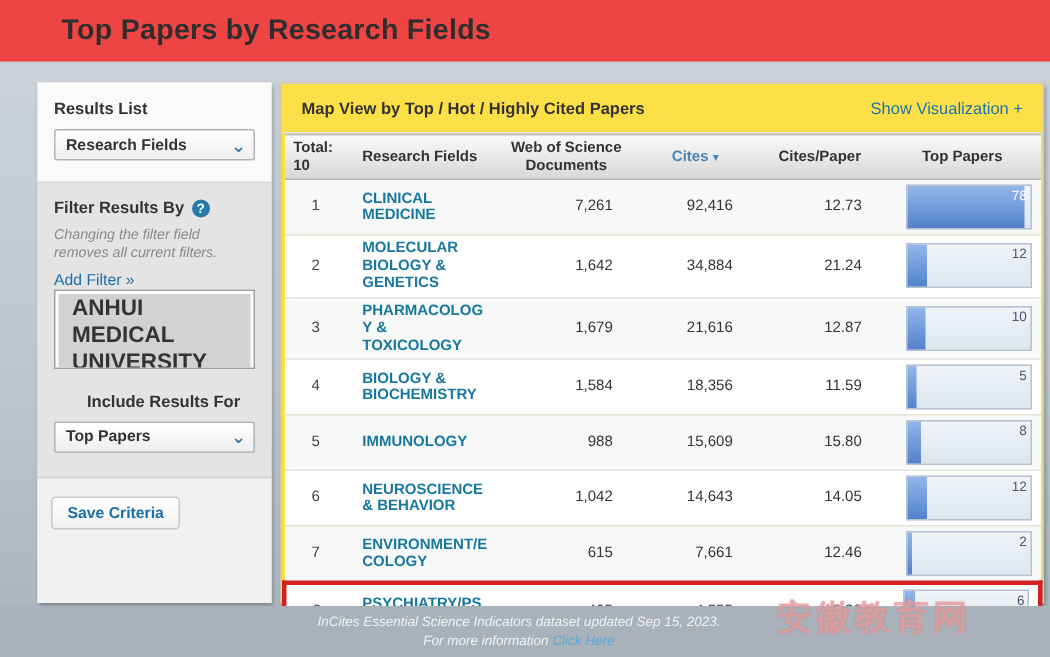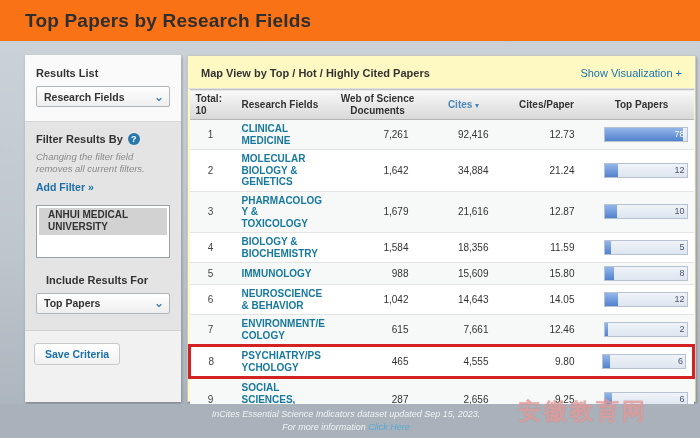--- a/index.html
+++ b/index.html
@@ -4,22 +4,22 @@
 <style>
   * { margin:0; padding:0; box-sizing:border-box; }
   html,body { width:700px; height:438px; overflow:hidden; }
   body {
     font-family:"Liberation Sans","DejaVu Sans",sans-serif;
     background:linear-gradient(#cdd3d9 0%, #bfc7ce 55%, #a9b3bb 100%);
     position:relative;
   }
   
   .page-header {
-    height:42px; background:#f97316; border-bottom:1px solid #c7ccd1;
-    display:flex; align-items:center; padding-left:25px;
+    height:42px; background:#ef4444; border-bottom:1px solid #c7ccd1;
+    display:flex; align-items:center; padding-left:41px;
   }
   .page-title { font-size:19px; font-weight:bold; color:#2e2e2e; letter-spacing:0.2px; }
 
   
   .content { position:absolute; left:25px; right:4px; top:55px; height:347px; display:flex; gap:6px; }
 
   
   .sidebar {
     width:161px; background:#f1f1f1; box-shadow:1px 2px 3px rgba(0,0,0,0.25);
     display:flex; flex-direction:column; font-size:11px;
@@ -33,38 +33,38 @@
   }
   .selectbox .sel-val { font-weight:bold; color:#333; font-size:10.5px; }
   .selectbox .chev { color:#3c7cab; font-weight:bold; font-size:12px; line-height:10px; }
   .sb-sec2 { background:#e4e4e4; padding:11px 11px 16px 11px; border-bottom:1px solid #d0d0d0; }
   .filter-head { display:flex; align-items:center; gap:5px; margin-bottom:6px; }
   .help-icon {
     width:12px; height:12px; border-radius:50%; background:#2878ac; color:#fff;
     font-size:9px; font-weight:bold; display:inline-flex; align-items:center; justify-content:center;
   }
   .filter-note { font-size:9.5px; font-style:italic; color:#8a8a8a; line-height:1.25; margin-bottom:6px; }
-  .add-filter { font-size:10.5px; font-weight:bold; color:#1b6fa8; text-decoration:none; display:inline-block; margin-bottom:12px; cursor:pointer; }
+  .add-filter { font-size:10.5px; font-weight:normal; color:#1b6fa8; text-decoration:none; display:inline-block; margin-bottom:0; cursor:pointer; }
   .listbox { background:#fff; border:1px solid #9aa2a8; height:53px; padding:2px; overflow:hidden; }
   .listbox .item {
-    background:#d2d2d2; color:#333; font-size:10px; font-weight:bold;
+    background:#d2d2d2; color:#333; font-size:15px; font-weight:bold;
     padding:1px 4px 2px 9px; white-space:pre-line; line-height:1.2; cursor:pointer;
   }
-  .include-label { font-weight:bold; color:#333; margin:16px 0 7px 0; font-size:11px;padding-left:10px; }
+  .include-label { font-weight:bold; color:#333; margin:16px 0 7px 12px; font-size:11px;padding-left:10px; }
   .sb-sec3 { background:#f1f1f1; padding:12px 9px; display:flex; gap:8px; }
   .sb-btn {
     background:linear-gradient(#ffffff,#f1f1f1); border:1px solid #c9c9c9; border-radius:3px;
     color:#1b6fa8; font-weight:bold; font-size:10.5px; padding:4px 10px; cursor:pointer;
     font-family:inherit;
   }
   .sb-fill { flex:1; background:#f1f1f1; }
 
   
   .main {
-    flex:1; background:#fef9c3; border:1px solid #c9c9c9; box-shadow:1px 2px 3px rgba(0,0,0,0.25);
+    flex:1; background:#fde047; border:1px solid #c9c9c9; box-shadow:1px 2px 3px rgba(0,0,0,0.25);
     display:flex; flex-direction:column;
   }
   .panel-row { display:flex; justify-content:space-between; align-items:center; padding:11px 13px 9px 13px; border-bottom:1px solid #e2e2e2; }
   .panel-row.second { padding:7px 13px; }
   .panel-title { font-size:11px; font-weight:bold; color:#333; }
   .blue-link { font-size:11px; font-weight:normal; color:#1b74ad; text-decoration:none; cursor:pointer; }
 
   
   table { width:100%; border-collapse:collapse; font-size:10px; table-layout:fixed; }
   th {
@@ -86,21 +86,21 @@
   td.field a { color:#17789f; font-weight:bold; text-decoration:none; white-space:pre-line; cursor:pointer; display:inline-block; padding-left:6px; }
   td.num { text-align:right; padding-right:15px; color:#333; }
   
   tr.hl td { border-top:3px solid #d42222; border-bottom:3px solid #d42222; }
   tr.hl td:first-child { border-left:3px solid #d42222; }
   tr.hl td:last-child { border-right:3px solid #d42222; }
 
   
   .bar-cell { padding-right:6px; }
   .bar-track {
-    position:relative; width:84px; height:15px; margin-left:auto;
+    position:relative; width:84px; height:30px; margin-left:auto;
     background:linear-gradient(#f0f4f9,#dde5ef); border:1px solid #b6c1d1;
   }
   .bar-fill { position:absolute; left:0; top:0; bottom:0; background:linear-gradient(#93b6ea,#5282cd); }
   .bar-val { position:absolute; right:2px; top:0; line-height:13px; font-size:9px; color:#4a5670; }
   .bar-track.full .bar-val { color:#ffffff; }
 
   
   .footer {
     position:absolute; left:0; right:0; bottom:0; height:34px; background:#a9b2ba;
     text-align:center; padding:4px 8px 0 0; font-size:9px; font-style:italic; color:#f0f3f5;

